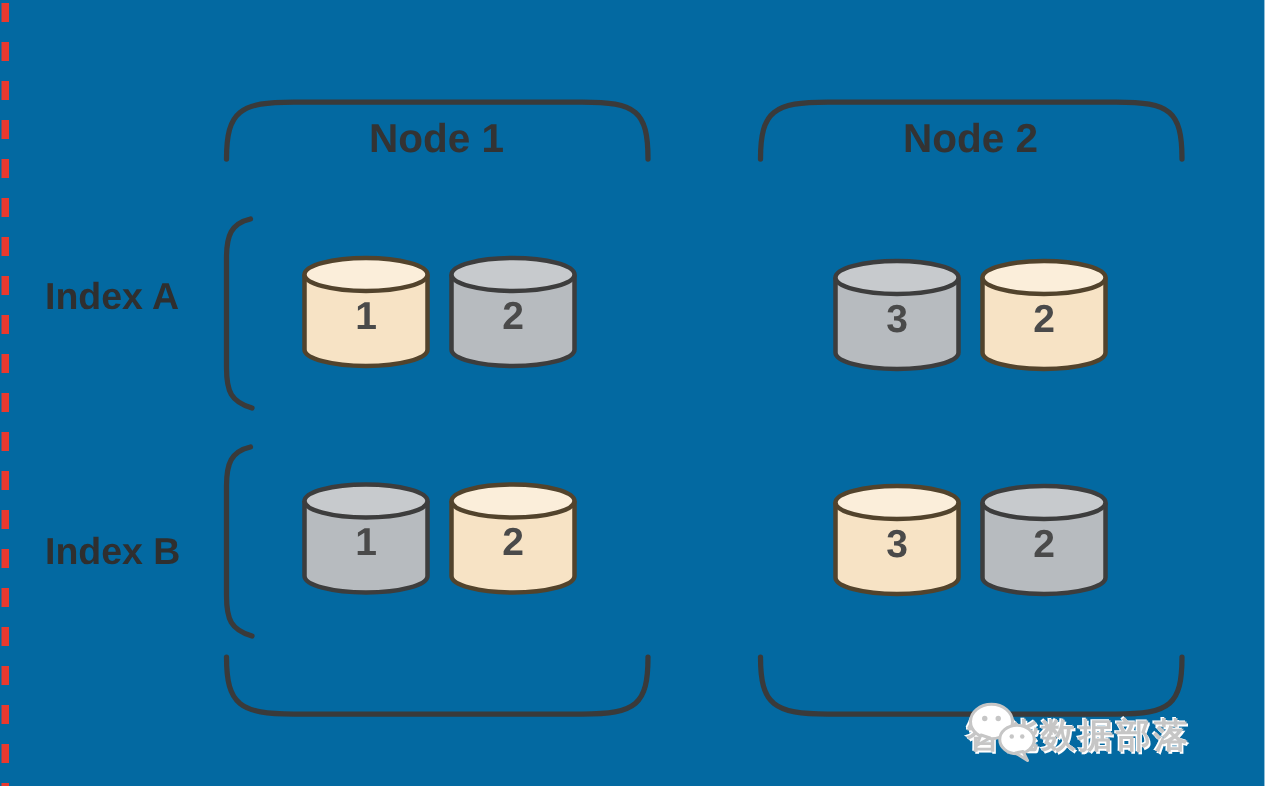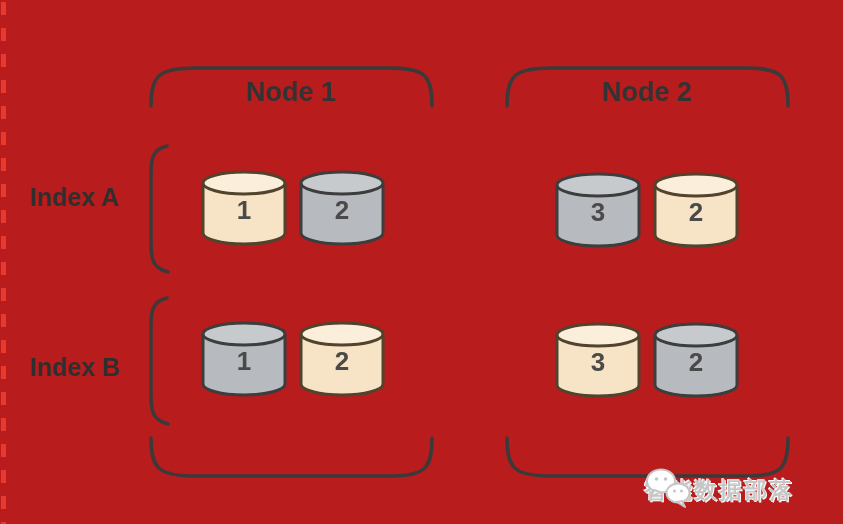--- a/index.html
+++ b/index.html
@@ -1,19 +1,19 @@
 <!DOCTYPE html>
 <html><head>
 <meta charset="utf-8">
 <style>
   html,body{margin:0;padding:0;background:#ffffff;}
   .canvas{
     position:relative;
     width:843px;height:524px;
-    background:#b91c1c;
+    background:#0369a1;
     overflow:hidden;
     font-family:"Liberation Sans", sans-serif;
   }
   .red-dash-border{
     position:absolute;left:1px;top:2px;bottom:0;width:5px;
     background:repeating-linear-gradient(to bottom,#e8392e 0 13px,transparent 13px 26px);
   }
   svg{position:absolute;left:0;top:0;}
   .bracket{fill:none;stroke:#3a3a3a;stroke-width:3.5;stroke-linecap:round;}
   .node-label{font-size:27px;font-weight:bold;fill:#333333;}

